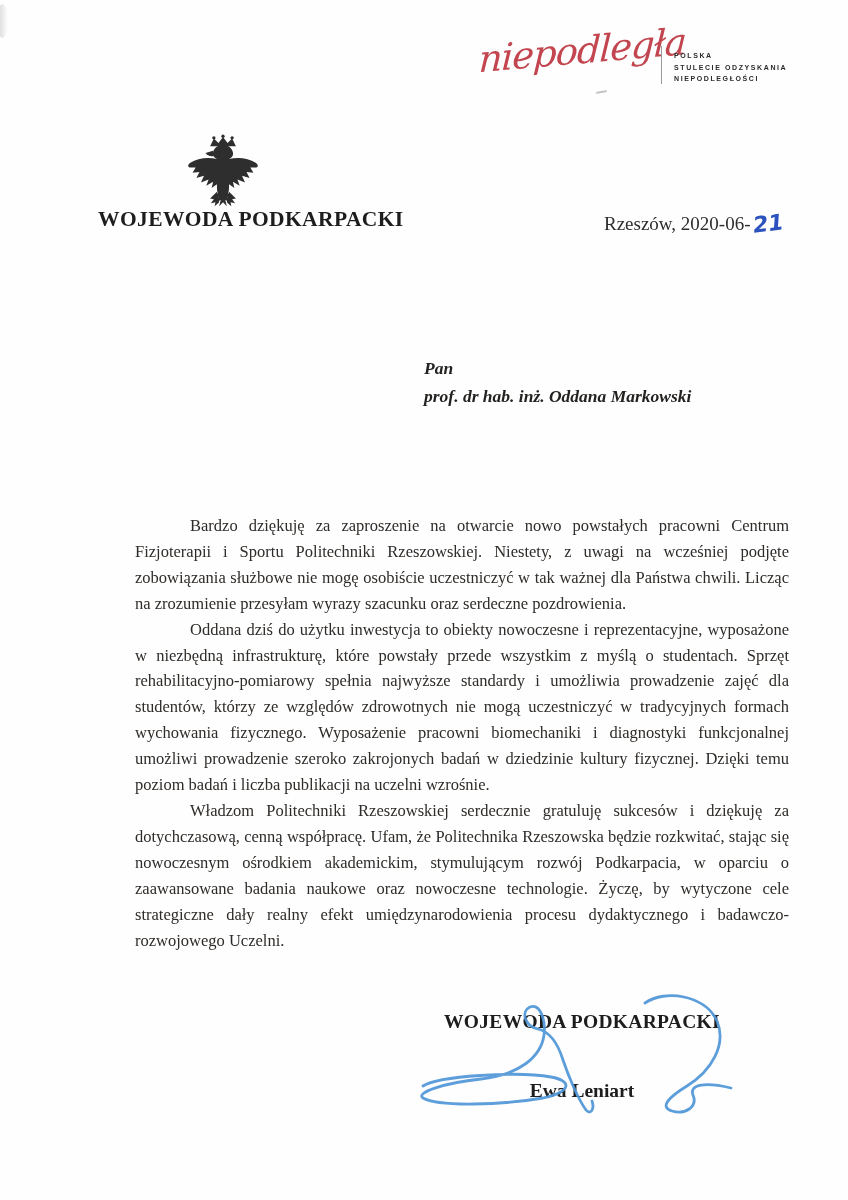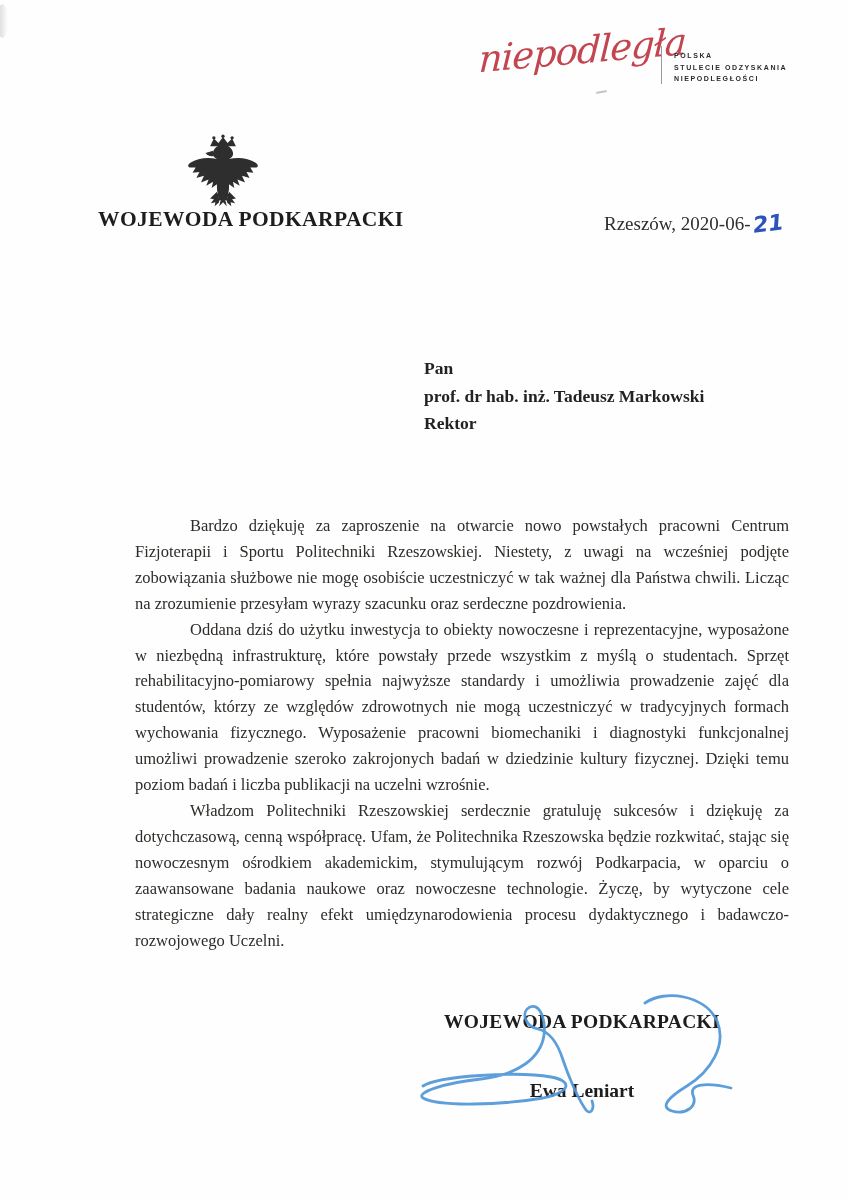--- a/index.html
+++ b/index.html
@@ -65,20 +65,21 @@
     font-style: italic; font-weight: bold;
     font-size: 22px; color: #2b52bd;
     transform: rotate(-7deg);
     position: relative; top: 1px; margin-left: 2px;
   }
   
   .recipient {
     position: absolute; left: 424px; top: 355px;
     font-size: 17.5px; font-weight: bold; line-height: 27.5px;
     color: #242220;
+    font-style: italic;
   }
   
   .body-text {
     position: absolute; left: 99px; top: 513px; width: 654px;
     font-size: 16.5px; line-height: 25.9px;
     text-align: justify;
     margin-left: 36px;
   }
   .body-text p { text-indent: 55px; margin: 0; }
   .salutation { margin-top: 13px; text-align: left; }
@@ -126,22 +127,21 @@
     </svg>
   </div>
 
   <div class="sender-title">WOJEWODA PODKARPACKI</div>
   <div class="date-line">
     <span>Rzeszów, 2020-06-</span><span class="date-day">21</span>
   </div>
 
   <div class="recipient">
     <div>Pan</div>
-    <div>prof. dr hab. inż. Tadeusz Markowski</div>
-    <div>Rektor</div>
+    <div>prof. dr hab. inż. Oddana Markowski</div>
   </div>
 
   <div class="body-text">
     <p>Bardzo dziękuję za zaproszenie na otwarcie nowo powstałych pracowni Centrum Fizjoterapii i Sportu Politechniki Rzeszowskiej. Niestety, z uwagi na wcześniej podjęte zobowiązania służbowe nie mogę osobiście uczestniczyć w tak ważnej dla Państwa chwili. Licząc na zrozumienie przesyłam wyrazy szacunku oraz serdeczne pozdrowienia.</p>
     <p>Oddana dziś do użytku inwestycja to obiekty nowoczesne i reprezentacyjne, wyposażone w niezbędną infrastrukturę, które powstały przede wszystkim z myślą o studentach. Sprzęt rehabilitacyjno-pomiarowy spełnia najwyższe standardy i umożliwia prowadzenie zajęć dla studentów, którzy ze względów zdrowotnych nie mogą uczestniczyć w tradycyjnych formach wychowania fizycznego. Wyposażenie pracowni biomechaniki i diagnostyki funkcjonalnej umożliwi prowadzenie szeroko zakrojonych badań w dziedzinie kultury fizycznej. Dzięki temu poziom badań i liczba publikacji na uczelni wzrośnie.</p>
     <p>Władzom Politechniki Rzeszowskiej serdecznie gratuluję sukcesów i dziękuję za dotychczasową, cenną współpracę. Ufam, że Politechnika Rzeszowska będzie rozkwitać, stając się nowoczesnym ośrodkiem akademickim, stymulującym rozwój Podkarpacia, w oparciu o zaawansowane badania naukowe oraz nowoczesne technologie. Życzę, by wytyczone cele strategiczne dały realny efekt umiędzynarodowienia procesu dydaktycznego i badawczo-rozwojowego Uczelni.</p>
   </div>
 
   <div class="sign-title">WOJEWODA PODKARPACKI</div>
   <div class="sign-name">Ewa Leniart</div>

